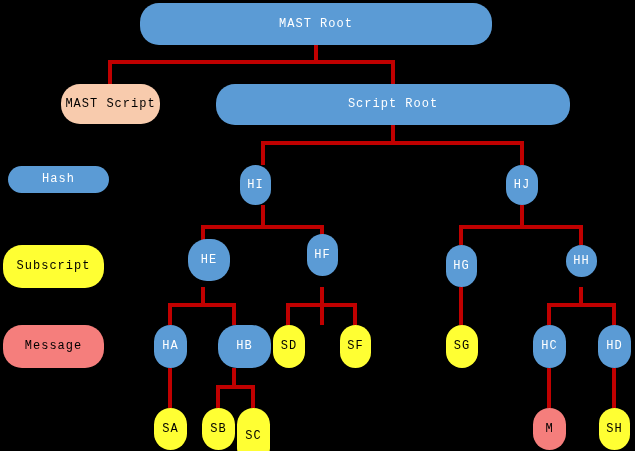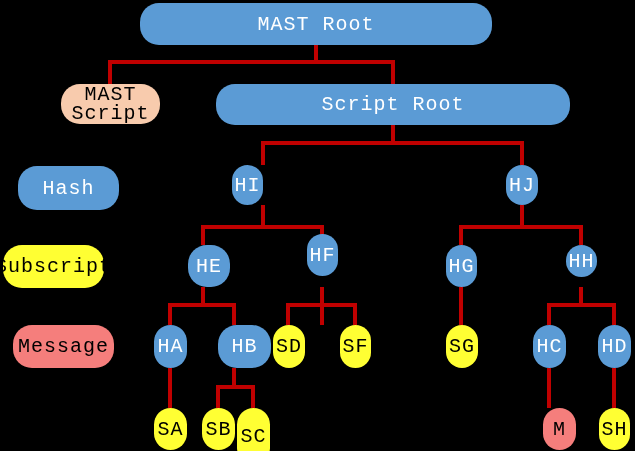--- a/index.html
+++ b/index.html
@@ -7,27 +7,27 @@
     position:relative;width:635px;height:451px;
     background:var(--background,#000);
     font-family:"Liberation Mono","DejaVu Sans Mono",monospace;
     overflow:hidden;
   }
   .edges{position:absolute;left:0;top:0;z-index:1;}
   .edges path{fill:none;stroke:var(--edge,#c00000);stroke-width:4;}
   .node{
     position:absolute;z-index:2;
     display:flex;align-items:center;justify-content:center;
-    text-align:center;font-size:20px;letter-spacing:1px;line-height:19px;
+    text-align:center;font-size:12px;letter-spacing:1px;line-height:19px;
     white-space:pre-line;
     border-radius:19px;
   }
   .t-hash{background:var(--hash,#5b9bd5);color:var(--text_on_hash,#fff);}
   .t-subscript{background:var(--subscript,#ffff33);color:var(--text_on_light,#000);}
-  .t-message{background:var(--message,#f57e7c);color:var(--text_on_light,#000);margin-left:10px;}
+  .t-message{background:var(--message,#f57e7c);color:var(--text_on_light,#000);}
   .t-version{background:var(--version,#f8cbad);color:var(--text_on_light,#000);}
 </style>
 </head>
 <body>
 
 <div class="canvas">
 
   <svg class="edges" width="635" height="451" viewBox="0 0 635 451">
     <path d="
       M316 45 V62
@@ -49,28 +49,28 @@
       M234 368 V387
       M218 408 V387 H253 V408
       M549 368 V408
       M614 368 V408"></path>
   </svg>
 
   <div class="node t-hash" style="left:140px;top:3px;width:352px;height:42px">MAST Root</div>
   <div class="node t-version" style="left:61px;top:84px;width:99px;height:40px">MAST Script</div>
   <div class="node t-hash" style="left:216px;top:84px;width:354px;height:41px">Script Root</div>
 
-  <div class="node t-hash" style="left:18px;top:166px;width:101px;height:44px">Hash</div>
+  <div class="node t-hash" style="left:8px;top:166px;width:101px;height:27px">Hash</div>
   <div class="node t-subscript" style="left:3px;top:245px;width:101px;height:43px">Subscript</div>
   <div class="node t-message" style="left:3px;top:325px;width:101px;height:43px">Message</div>
 
-  <div class="node t-hash" style="left:232px;top:165px;width:31px;height:40px">HI</div>
+  <div class="node t-hash" style="left:240px;top:165px;width:31px;height:40px">HI</div>
   <div class="node t-hash" style="left:506px;top:165px;width:32px;height:40px">HJ</div>
 
-  <div class="node t-hash" style="left:188px;top:245px;width:42px;height:42px">HE</div>
+  <div class="node t-hash" style="left:188px;top:239px;width:42px;height:42px">HE</div>
   <div class="node t-hash" style="left:307px;top:234px;width:31px;height:42px">HF</div>
   <div class="node t-hash" style="left:446px;top:245px;width:31px;height:42px">HG</div>
   <div class="node t-hash" style="left:566px;top:245px;width:31px;height:32px">HH</div>
 
   <div class="node t-hash" style="left:154px;top:325px;width:33px;height:43px">HA</div>
   <div class="node t-hash" style="left:218px;top:325px;width:53px;height:43px">HB</div>
   <div class="node t-subscript" style="left:273px;top:325px;width:32px;height:43px">SD</div>
   <div class="node t-subscript" style="left:340px;top:325px;width:31px;height:43px">SF</div>
   <div class="node t-subscript" style="left:446px;top:325px;width:32px;height:43px">SG</div>
   <div class="node t-hash" style="left:533px;top:325px;width:33px;height:43px">HC</div>

